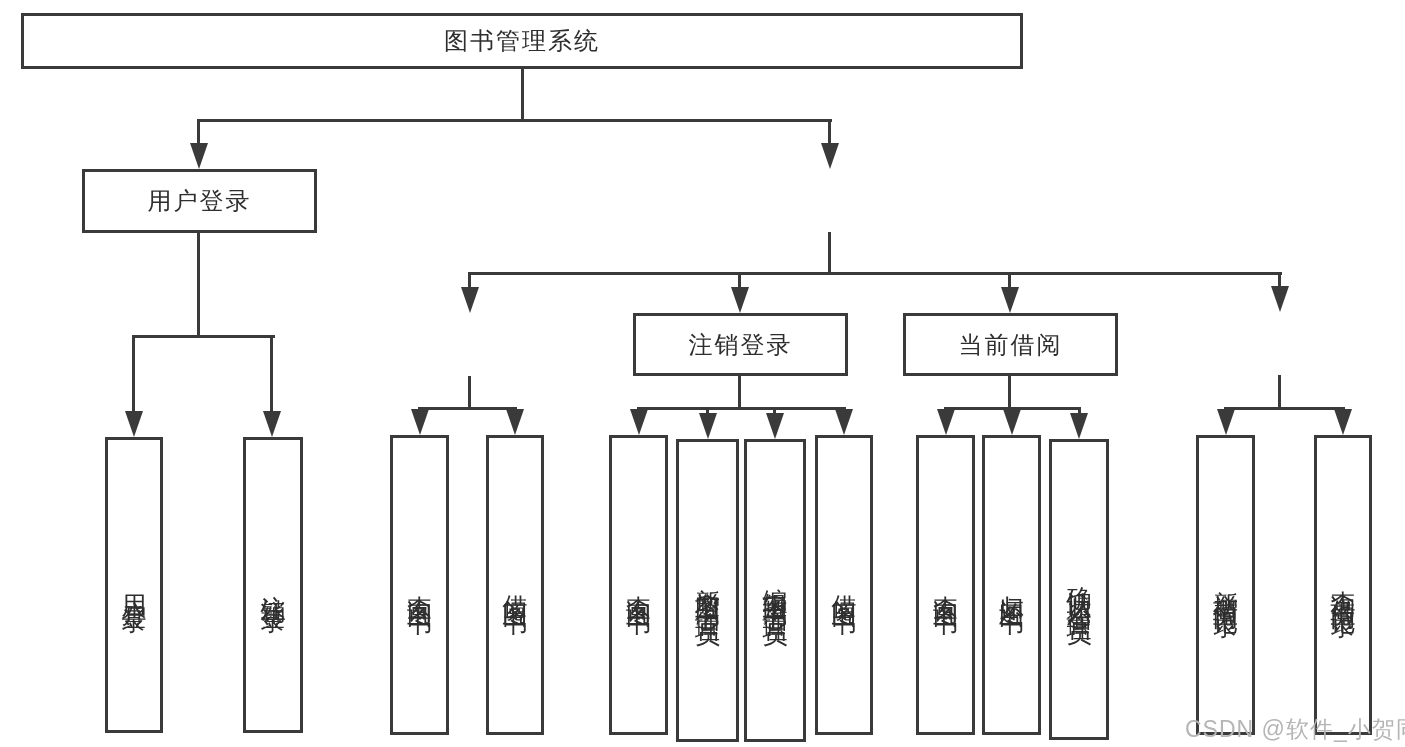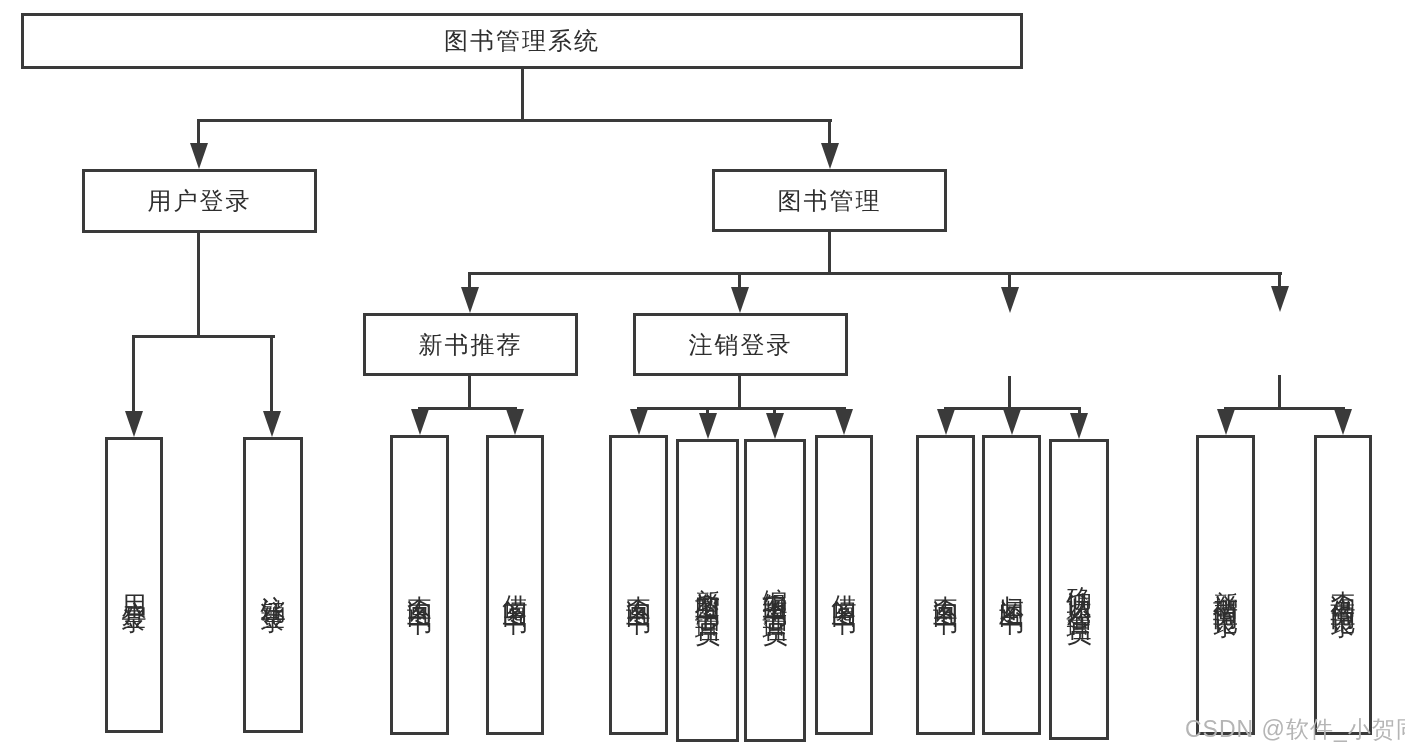--- a/index.html
+++ b/index.html
@@ -89,47 +89,44 @@
   <div class="edge vline" style="left:521px;top:69px;height:53px;"></div>
   <div class="edge hline" style="left:197px;top:119px;width:635px;"></div>
   <div class="edge vline" style="left:197px;top:122px;height:24px;"></div>
   <div class="arrowhead" style="left:190px;top:143px;"></div>
   <div class="edge vline" style="left:828px;top:122px;height:24px;"></div>
   <div class="arrowhead" style="left:821px;top:143px;"></div>
 
   <div class="box" id="user-login-box">
     <span class="hlabel">用户登录</span>
   </div>
-  <div class="box" id="book-mgmt-box">
-    <span class="hlabel">图书管理</span>
-  </div>
 
   <div class="edge vline" style="left:197px;top:233px;height:105px;"></div>
   <div class="edge hline" style="left:132px;top:335px;width:143px;"></div>
   <div class="edge vline" style="left:132px;top:338px;height:75px;"></div>
   <div class="arrowhead" style="left:125px;top:411px;"></div>
   <div class="edge vline" style="left:270px;top:338px;height:75px;"></div>
   <div class="arrowhead" style="left:263px;top:411px;"></div>
 
   <div class="edge vline" style="left:828px;top:232px;height:43px;"></div>
   <div class="edge hline" style="left:468px;top:272px;width:814px;"></div>
   <div class="edge vline" style="left:468px;top:275px;height:14px;"></div>
   <div class="arrowhead" style="left:461px;top:287px;"></div>
   <div class="edge vline" style="left:738px;top:275px;height:14px;"></div>
   <div class="arrowhead" style="left:731px;top:287px;"></div>
   <div class="edge vline" style="left:1008px;top:275px;height:14px;"></div>
   <div class="arrowhead" style="left:1001px;top:287px;"></div>
   <div class="edge vline" style="left:1278px;top:275px;height:14px;"></div>
   <div class="arrowhead" style="left:1271px;top:286px;"></div>
 
-  <div class="box" id="new-rec-box">
-    <span class="hlabel">新书推荐</span>
-  </div>
   <div class="box" id="borrow-box">
     <span class="hlabel">注销登录</span>
+  </div>
+  <div class="box" id="current-box">
+    <span class="hlabel">当前借阅</span>
   </div>
 
   <div class="edge vline" style="left:468px;top:376px;height:34px;"></div>
   <div class="edge hline" style="left:418px;top:407px;width:99px;"></div>
   <div class="edge vline" style="left:418px;top:410px;height:4px;"></div>
   <div class="arrowhead" style="left:411px;top:409px;"></div>
   <div class="edge vline" style="left:514px;top:410px;height:4px;"></div>
   <div class="arrowhead" style="left:506px;top:409px;"></div>
 
   <div class="edge vline" style="left:738px;top:376px;height:34px;"></div>

